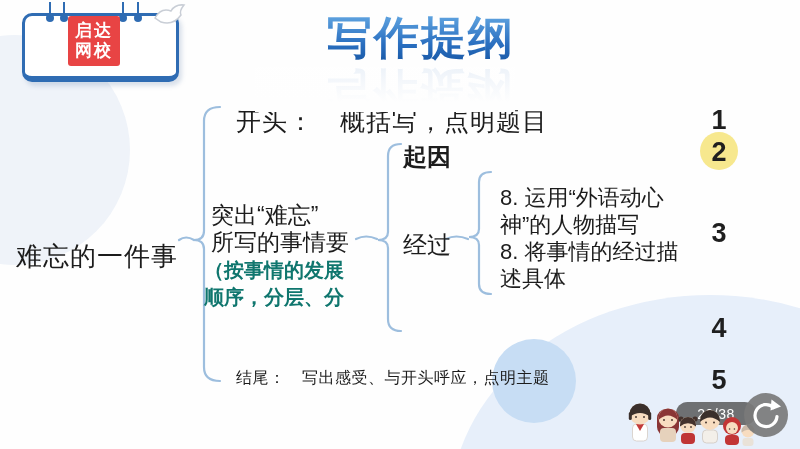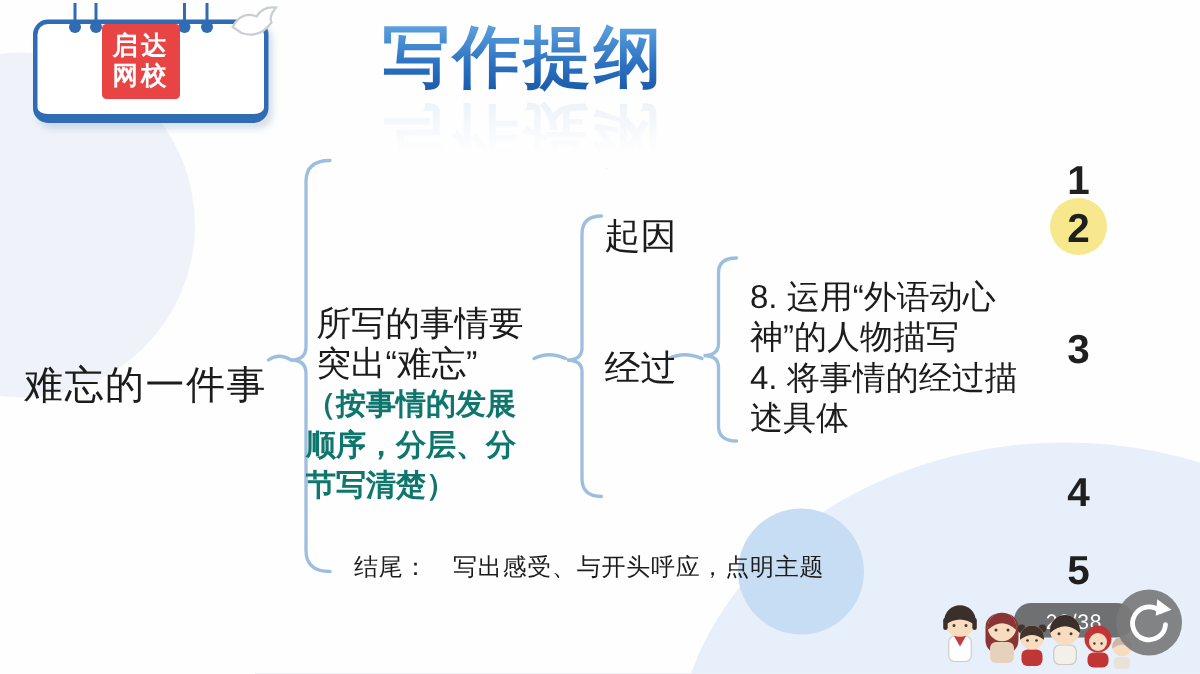--- a/index.html
+++ b/index.html
@@ -19,37 +19,37 @@
     background:#ffffff;border:3px solid #2f6cb3;border-bottom-width:6px;border-radius:10px;
     box-shadow:3px 4px 4px rgba(110,140,180,.25);}
   .pin{position:absolute;top:-14px;width:2px;height:16px;background:#2f6cb3;}
   .pin::after{content:"";position:absolute;left:-3px;top:12px;width:8px;height:8px;border-radius:50%;background:#2f6cb3;}
   .pin1{left:24px}.pin2{left:38px}.pin3{left:97px}.pin4{left:112px}
   .logo-red{position:absolute;left:43px;top:0px;width:52px;height:50px;background:#e84444;border-radius:3px;
     display:flex;flex-direction:column;align-items:center;justify-content:center;
     color:#fff;font-weight:bold;font-size:17px;line-height:20px;letter-spacing:2px;}
   .dove{position:absolute;right:-12px;top:-14px;}
   
-  .title-wrap{position:absolute;left:255px;top:8px;width:260px;text-align:left;z-index:3;}
+  .title-wrap{position:absolute;left:255px;top:8px;width:260px;text-align:right;z-index:3;}
   .title-text{font-size:45px;font-weight:bold;letter-spacing:2px;color:#2a6fc0;}
   @supports ((background-clip:text) or (-webkit-background-clip:text)){
     .title-text{background:linear-gradient(180deg,#6db1e8 0%,#2a6fc0 60%,#14529e 100%);
       -webkit-background-clip:text;background-clip:text;color:transparent;}
   }
   .title-reflect{font-size:45px;font-weight:bold;letter-spacing:2px;color:#2a6fc0;
     transform:scaleY(-1);opacity:.16;margin-top:-8px;}
   .title-fade{position:absolute;left:0;top:56px;width:100%;height:48px;
     background:linear-gradient(to bottom,rgba(255,255,255,.45) 0%,#fefefe 80%);}
   
   .node{position:absolute;z-index:2;white-space:nowrap;}
   .root{left:16px;top:239px;font-size:26px;letter-spacing:1px;}
   .beginning{left:236px;top:105px;font-size:25px;letter-spacing:1px;}
   .focus{left:211px;top:202px;font-size:23px;line-height:27px;}
   .note{left:204px;top:257px;font-size:20px;line-height:27px;font-weight:bold;color:#0f766e;}
-  .br-cause{left:403px;top:141px;font-size:24px;}
+  .br-cause{left:403px;top:141px;font-size:24px;font-weight:bold;}
   .br-process{left:403px;top:229px;font-size:24px;}
   .br-result{left:403px;top:312px;font-size:24px;}
   .details{left:500px;top:184px;font-size:22px;line-height:27px;}
   .ending{left:236px;top:368px;font-size:16px;letter-spacing:.5px;}
   
   .step-num{position:absolute;left:702px;width:34px;text-align:center;z-index:2;
     font-size:27px;font-weight:bold;color:#1f1f1f;}
   .n1{top:105px}.n2{top:137px}.n3{top:218px}.n4{top:313px}.n5{top:365px}
   .num-highlight{position:absolute;left:700px;top:132px;width:38px;height:38px;border-radius:50%;
     background:#f7e88e;z-index:1;}
@@ -102,39 +102,39 @@
       <path d="M 491 172 Q 479 172 479 182 L 479 229 Q 479 237 469 237 Q 479 237 479 245 L 479 284 Q 479 294 491 294"></path>
 
       <path d="M 179 240 Q 186 235 194 240"></path>
       <path d="M 356 239 Q 366 234 377 239"></path>
       <path d="M 446 239 Q 456 234 468 239"></path>
     </g>
   </svg>
 
   <div class="node root">难忘的一件事</div>
 
+  <div class="node beginning">开头：　概括写，点明题目</div>
 
   <div class="node focus">
+    <div>突出“难忘”</div>
     <div>所写的事情要</div>
-    <div>突出“难忘”</div>
   </div>
 
   <div class="node note">
     <div>（按事情的发展</div>
     <div>顺序，分层、分</div>
-    <div>节写清楚）</div>
   </div>
 
   <div class="node br-cause">起因</div>
   <div class="node br-process">经过</div>
 
   <div class="node details">
     <div>8. 运用“外语动心</div>
     <div>神”的人物描写</div>
-    <div>4. 将事情的经过描</div>
+    <div>8. 将事情的经过描</div>
     <div>述具体</div>
   </div>
 
   <div class="node ending">结尾：　写出感受、与开头呼应，点明主题</div>
 
   <div class="num-highlight"></div>
   <div class="step-num n1">1</div>
   <div class="step-num n2">2</div>
   <div class="step-num n3">3</div>
   <div class="step-num n4">4</div>

